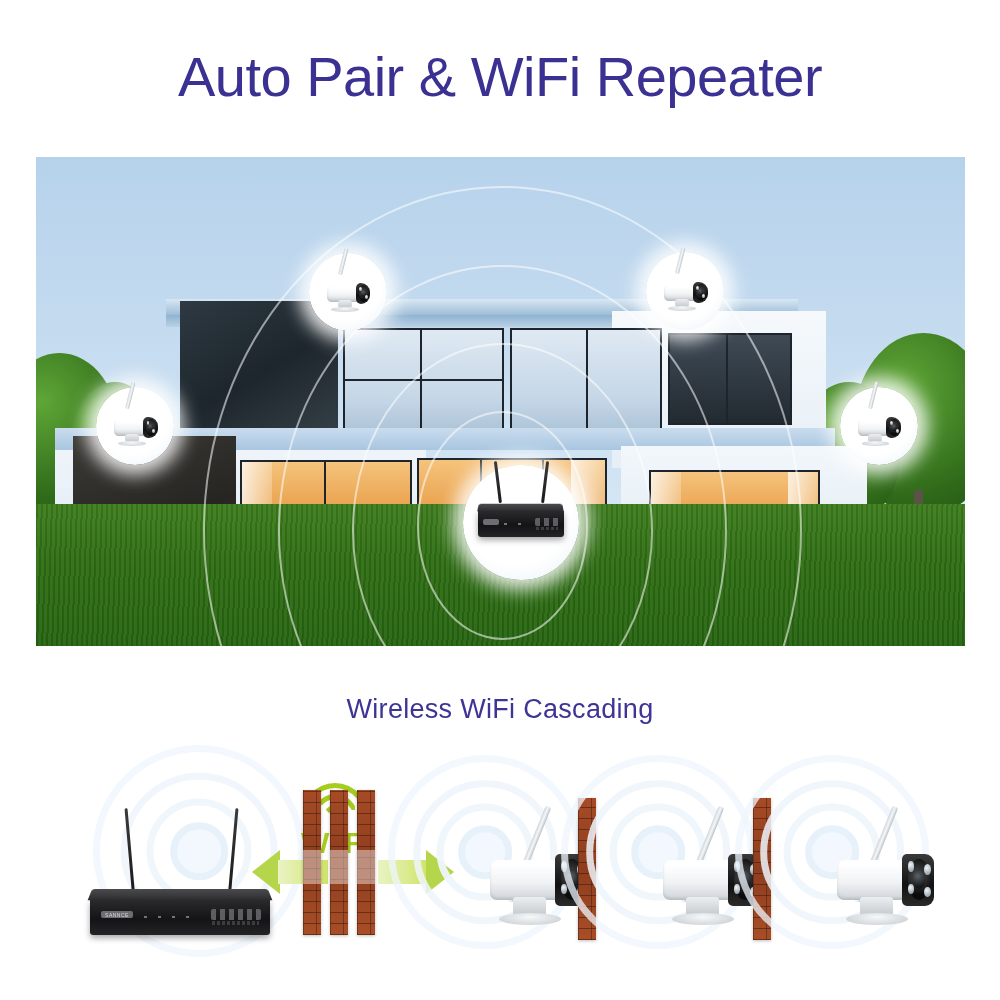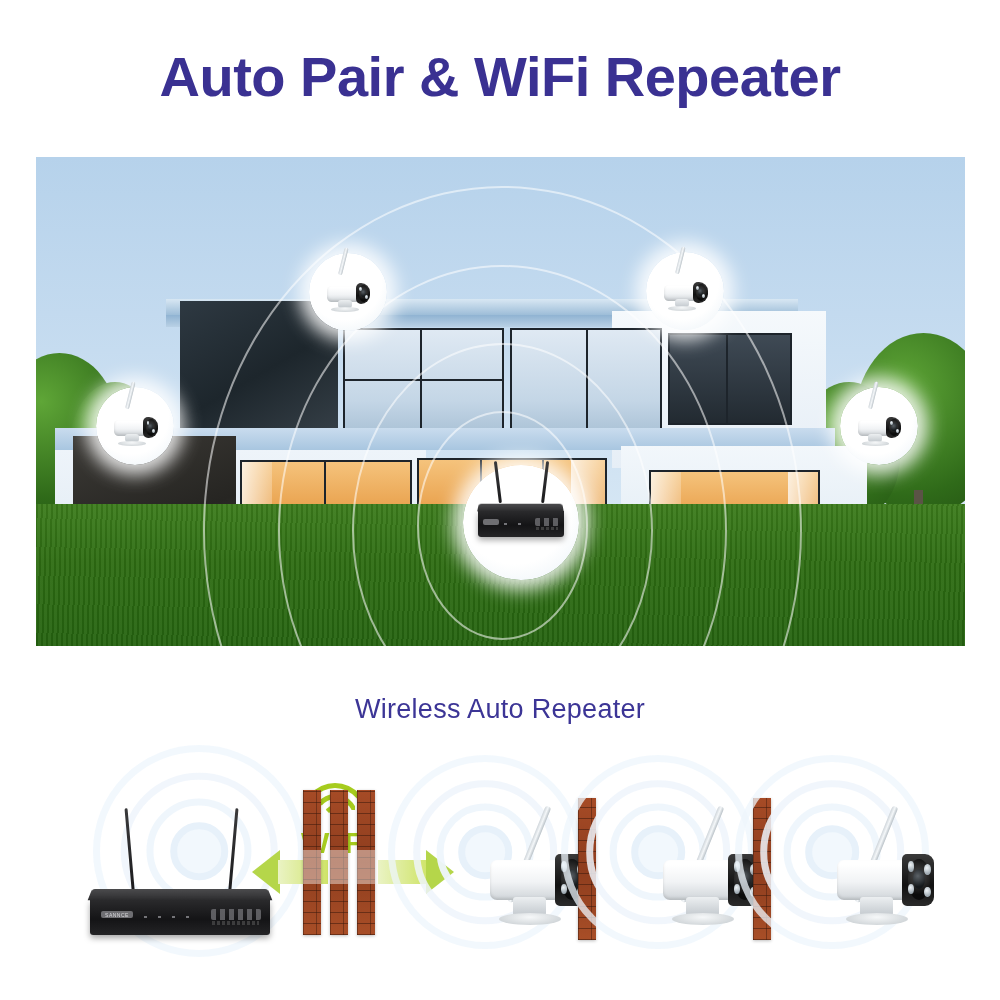--- a/index.html
+++ b/index.html
@@ -11,21 +11,21 @@
     overflow:hidden;
     position:relative;
   }
   .page{position:relative;width:1000px;height:1000px;}
 
   
   .headline{
     position:absolute;left:0;top:48px;width:1000px;
     text-align:center;
     font-size:56px;
-    font-weight:bold;
+    font-weight:normal;
     letter-spacing:-0.5px;
     color:#3a3192;
     line-height:1.05;
     white-space:nowrap;
   }
 
   
   .hero{
     position:absolute;left:36px;top:157px;width:929px;height:489px;
     overflow:hidden;
@@ -318,21 +318,21 @@
           <div class="ledrow"></div>
           <div class="ports"></div>
           <div class="subtext"></div>
         </div>
       </div>
       <span class="sr">NVR</span>
     </div>
 
   </div>
 
-  <div class="subtitle">Wireless Auto Repeater</div>
+  <div class="subtitle">Wireless WiFi Cascading</div>
 
   <div class="diagram">
 
     <div class="rings" style="left:100px;top:0px;width:198px;height:198px;">
       <span class="r1"></span>
         <span class="r2"></span>
         <span class="r3"></span>
         <span class="r4"></span>
     </div>
 

